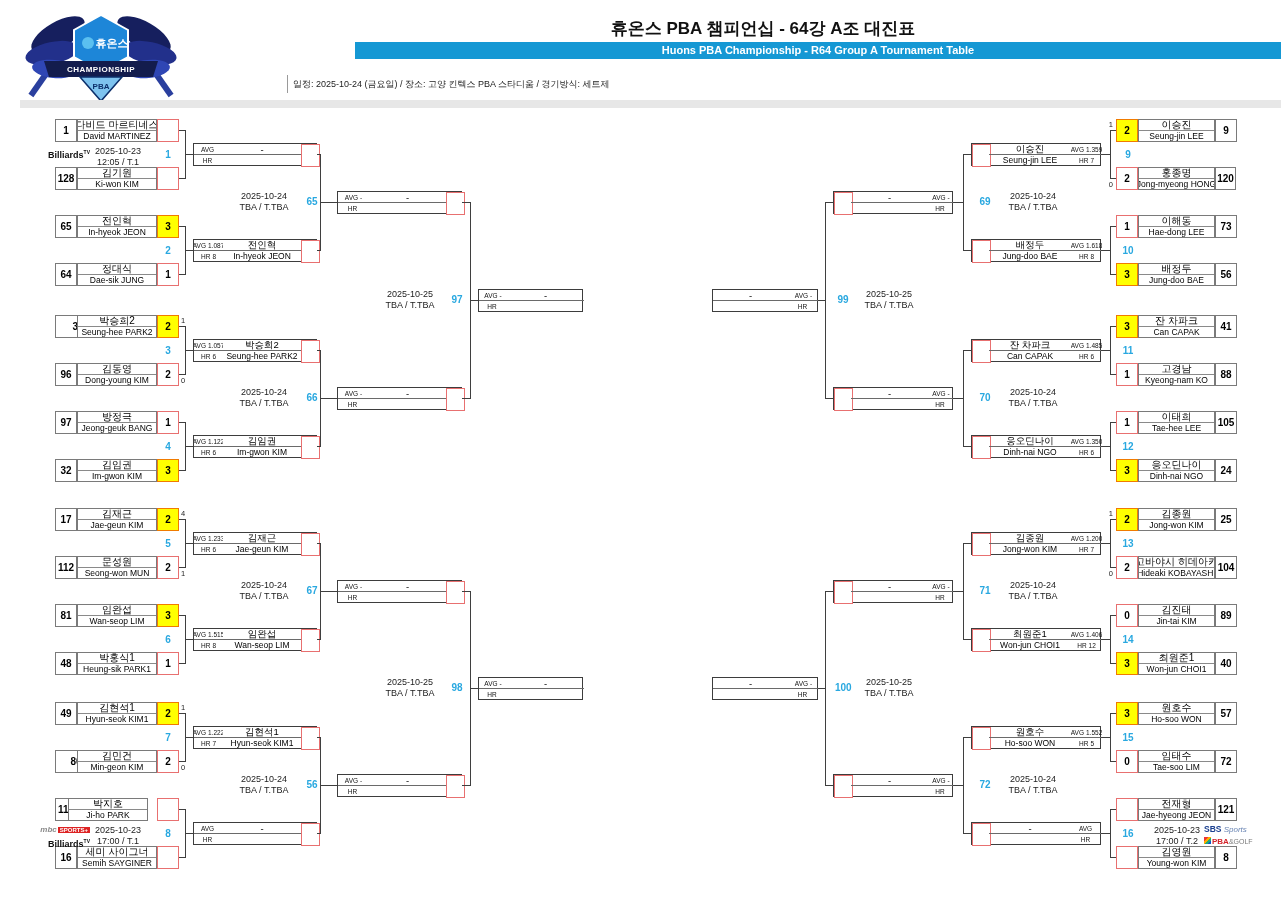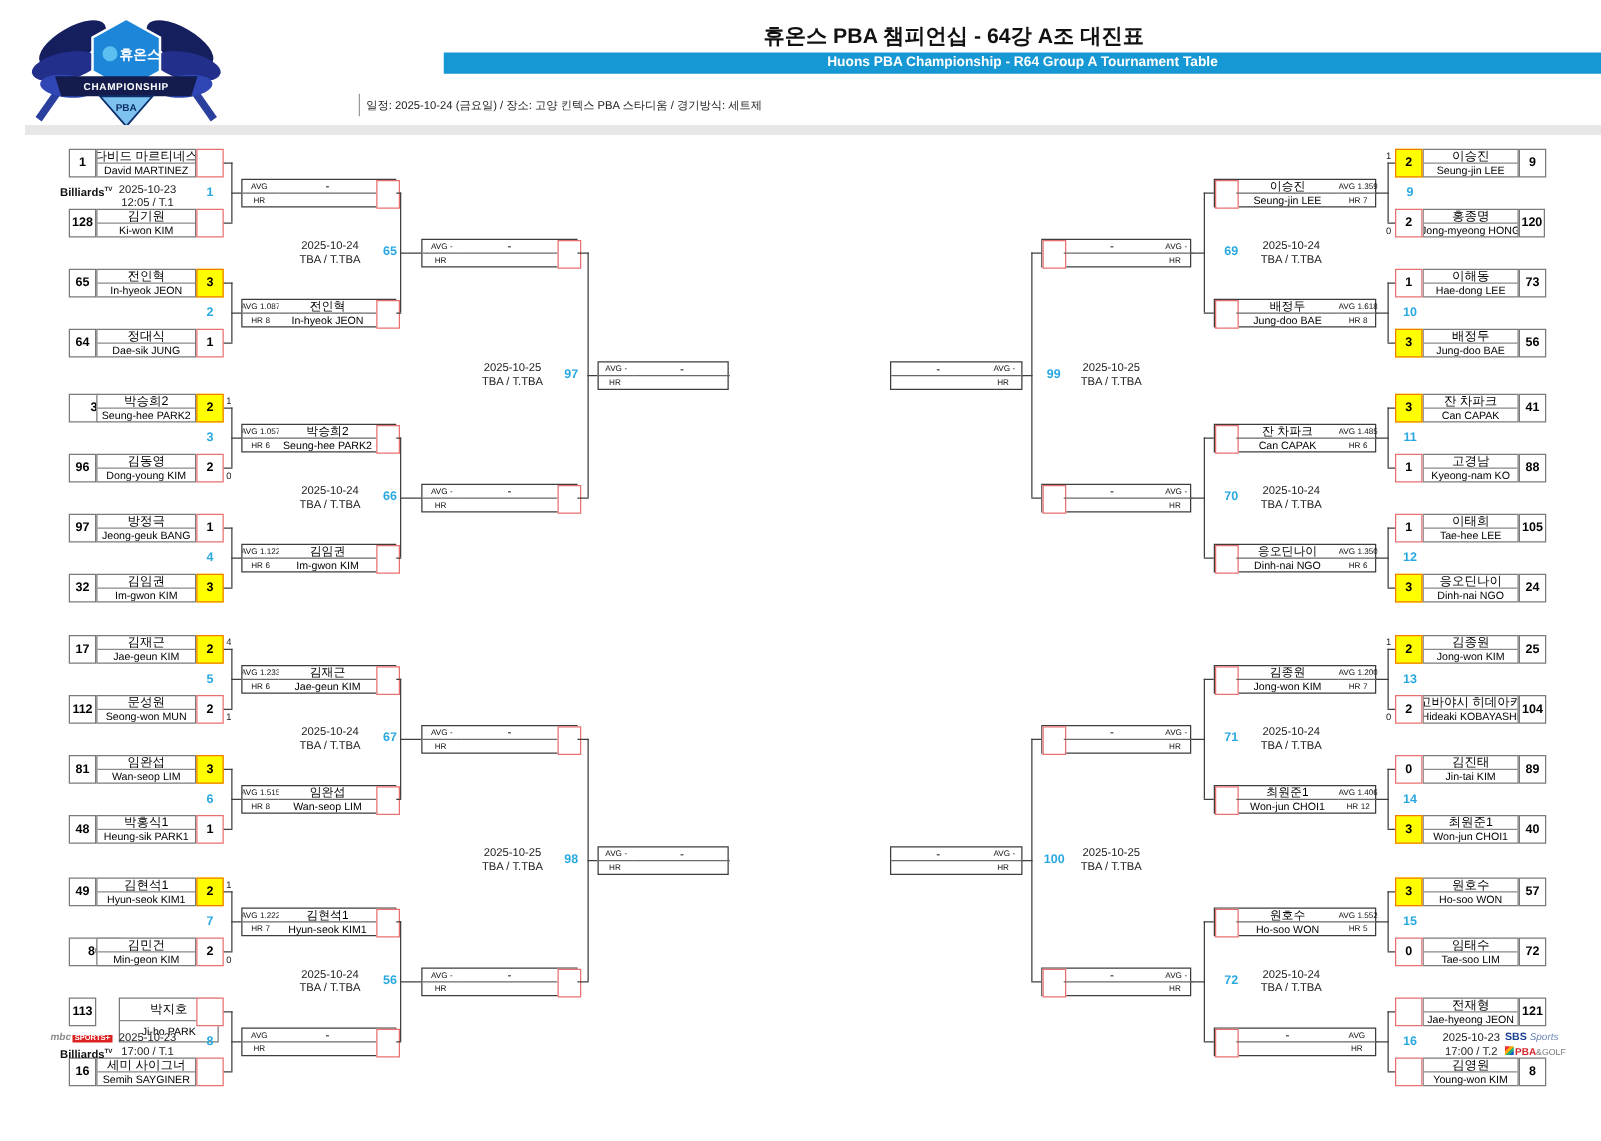--- a/index.html
+++ b/index.html
@@ -319,21 +319,21 @@
           <div class="orow b okr">김현석1</div>
           <div class="orow oen">Hyun-seok KIM1</div>
         </div>
         <div class="ocol ocell" style="position: absolute; left: 107px; top: 0px; width: 17px; height: 100%;"></div>
       </div>
       <div class="abs hl" style="left: 179px; top: 713px; width: 7px;"></div>
       <div class="abs hl" style="left: 179px; top: 761px; width: 7px;"></div>
       <div class="abs vl" style="left: 185px; top: 713px; height: 48px;"></div>
       <div class="abs hl" style="left: 185px; top: 737px; width: 8px;"></div>
       <div class="abs seed" style="left: 55px; top: 798px; width: 22px; height: 23px;">113</div>
-      <div class="abs pbox" style="left: 95px; top: 798px; width: 80px; height: 36px;">
+      <div class="abs pbox" style="left: 68px; top: 798px; width: 80px; height: 23px;">
         <div class="kr">박지호</div>
         <div class="en">Ji-ho PARK</div>
       </div>
       <div class="abs score" style="left: 157px; top: 798px; width: 22px; height: 23px;"></div>
       <div class="abs seed" style="left: 55px; top: 846px; width: 22px; height: 23px;">16</div>
       <div class="abs pbox" style="left: 77px; top: 846px; width: 80px; height: 23px;">
         <div class="kr">세미 사이그너</div>
         <div class="en">Semih SAYGINER</div>
       </div>
       <div class="abs score" style="left: 157px; top: 846px; width: 22px; height: 23px;"></div>

